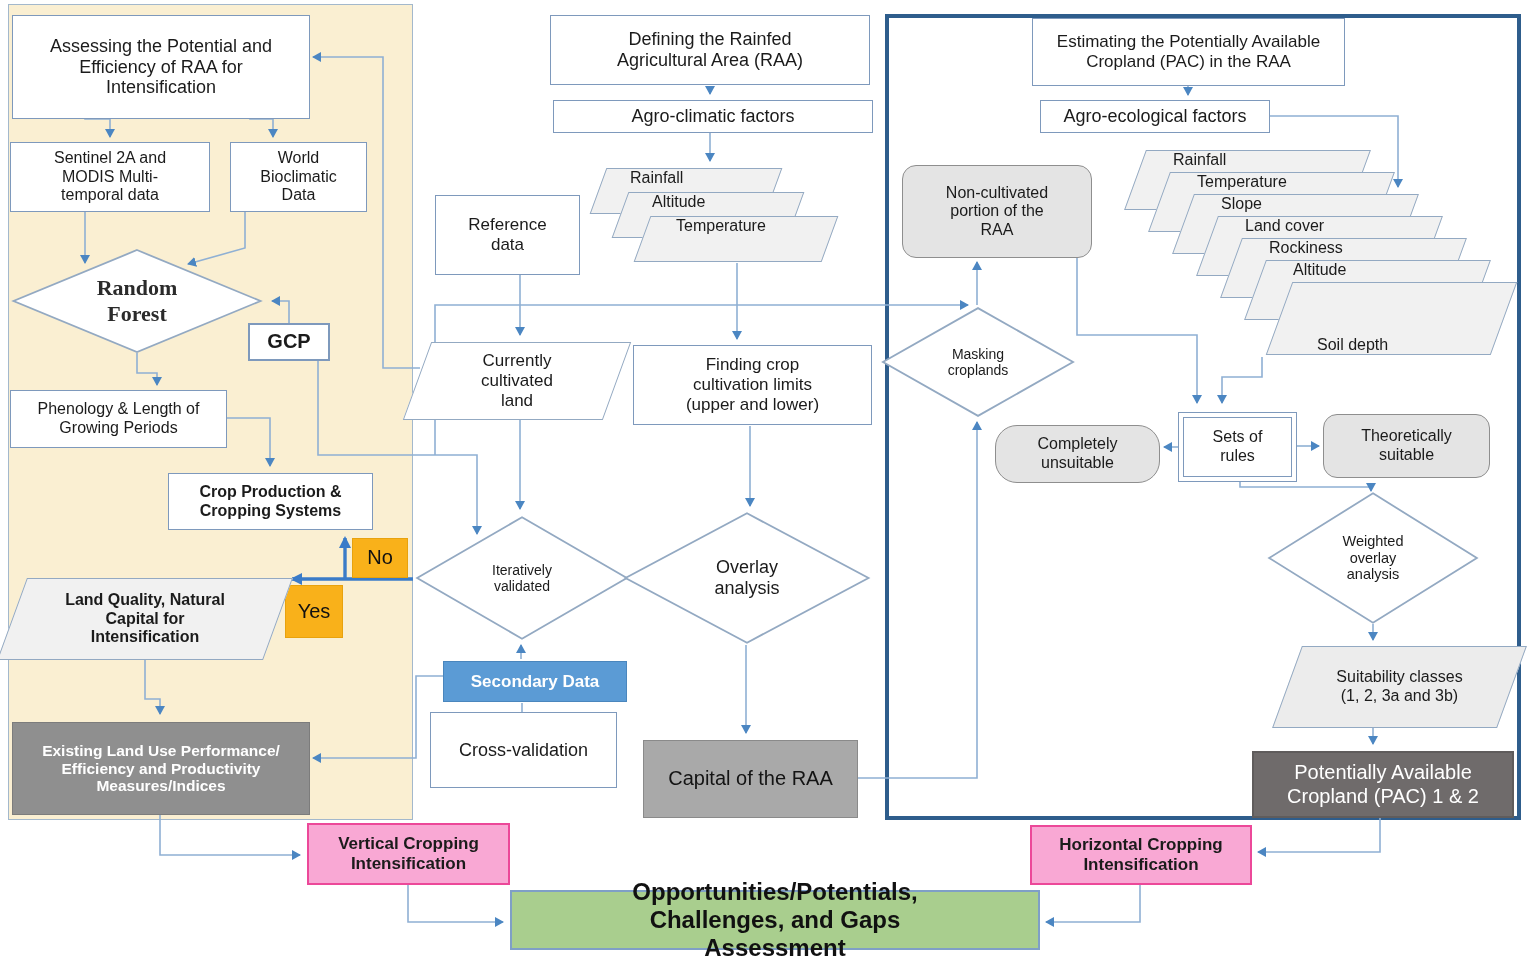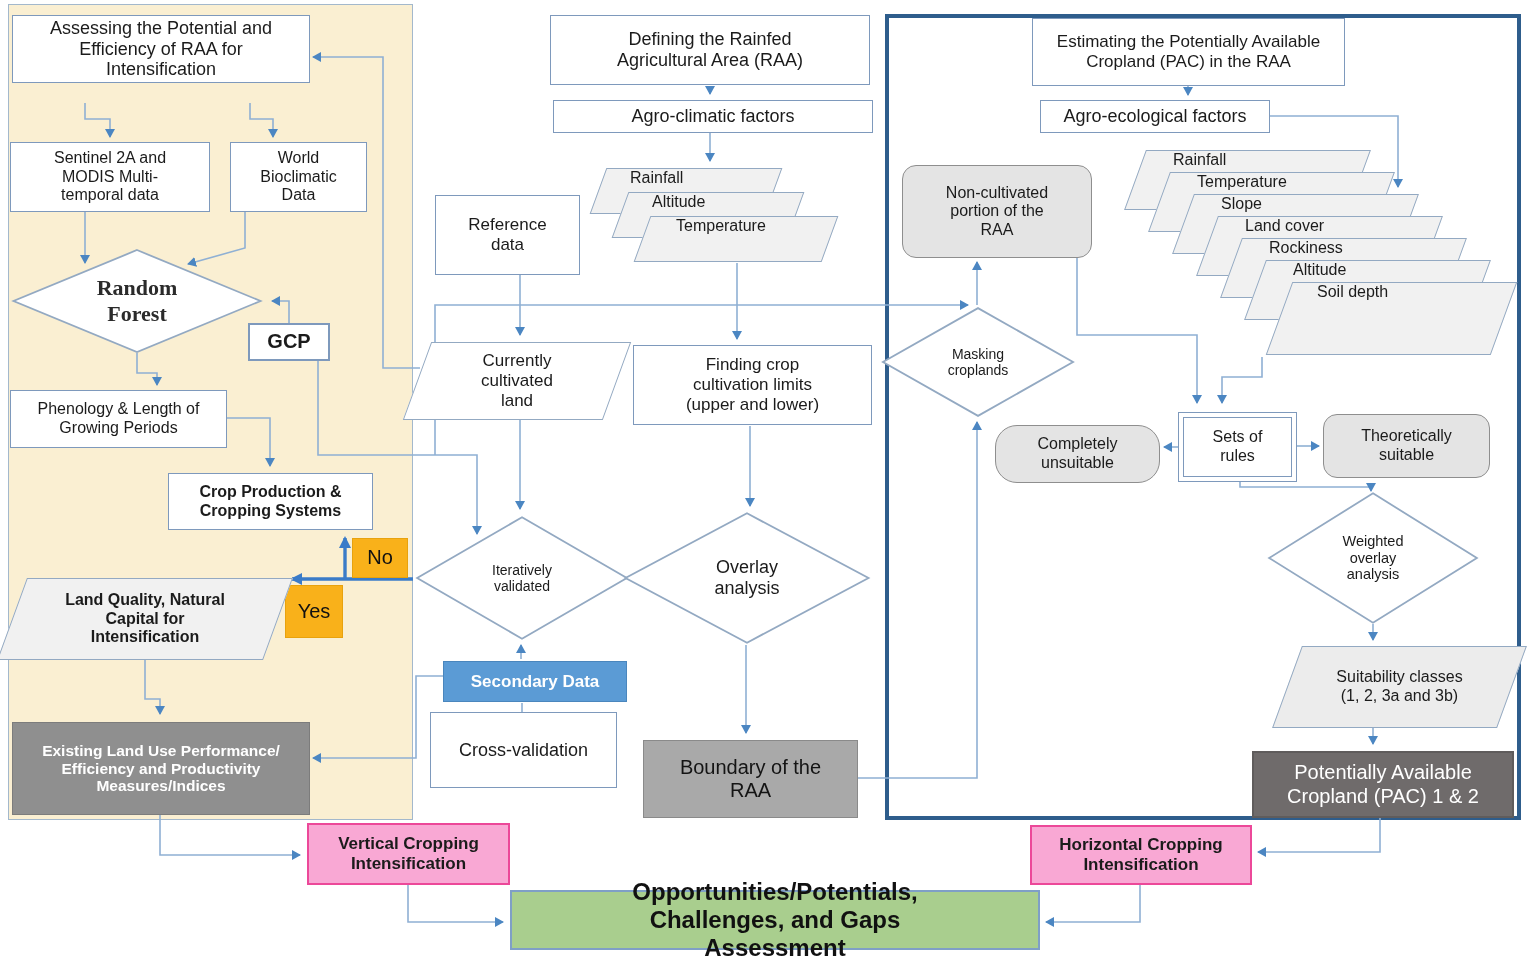--- a/index.html
+++ b/index.html
@@ -83,21 +83,21 @@
     <polyline class="ln" points="1077,258 1077,335 1197,335 1197,403" marker-end="url(#arr)"></polyline>
     <polyline class="ln" points="1262,357 1262,377 1222,377 1222,403" marker-end="url(#arr)"></polyline>
     <polyline class="ln" points="1178,447 1164,447" marker-end="url(#arr)"></polyline>
     <polyline class="ln" points="1297,446 1319,446" marker-end="url(#arr)"></polyline>
     <polyline class="ln" points="1240,482 1240,487 1371,487 1371,491" marker-end="url(#arr)"></polyline>
     <polyline class="ln" points="1373,624 1373,640" marker-end="url(#arr)"></polyline>
     <polyline class="ln" points="1373,728 1373,744" marker-end="url(#arr)"></polyline>
     <polyline class="ln" points="1380,818 1380,852 1258,852" marker-end="url(#arr)"></polyline>
   </svg>
 
-  <div class="node box f18" style="left:12px;top:15px;width:298px;height:68px;">
+  <div class="node box f18" style="left:12px;top:15px;width:298px;height:104px;">
     <span class="lbl" style="max-width:252px;">Assessing the Potential and Efficiency of RAA for Intensification</span>
   </div>
 
   <div class="node box f16" style="left:10px;top:142px;width:200px;height:70px;">
     <span class="lbl" style="max-width:132px;">Sentinel 2A and MODIS Multi-temporal data</span>
   </div>
 
   <div class="node diamond" style="left:11px;top:249px;width:252px;height:104px;">
     <svg viewBox="0 0 100 100" preserveAspectRatio="none">
       <polygon points="50,1 99,50 50,99 1,50"></polygon>
@@ -188,21 +188,21 @@
 
   <div class="node bluebox f17" style="left:443px;top:661px;width:184px;height:41px;">
     <span class="lbl">Secondary Data</span>
   </div>
 
   <div class="node box f18" style="left:430px;top:712px;width:187px;height:76px;">
     <span class="lbl">Cross-validation</span>
   </div>
 
   <div class="node boundary f20" style="left:643px;top:740px;width:215px;height:78px;">
-    <span class="lbl" style="max-width:175px;">Boundary of the RAA</span>
+    <span class="lbl" style="max-width:175px;">Capital of the RAA</span>
   </div>
 
   <div class="node box f17" style="left:1032px;top:18px;width:313px;height:68px;">
     <span class="lbl" style="max-width:300px;">Estimating the Potentially Available Cropland (PAC) in the RAA</span>
   </div>
 
   <div class="node box f18" style="left:1040px;top:100px;width:230px;height:33px;">
     <span class="lbl">Agro-ecological factors</span>
   </div>
 
@@ -223,21 +223,21 @@
     <span class="lbl" style="padding:1px 0 0 38px;">Land cover</span>
   </div>
   <div class="node para stackp f16" style="left:1231px;top:238px;width:225px;height:60px;">
     <span class="bg"></span>
     <span class="lbl" style="padding:1px 0 0 38px;">Rockiness</span>
   </div>
   <div class="node para stackp f16" style="left:1255px;top:260px;width:225px;height:60px;">
     <span class="bg"></span>
     <span class="lbl" style="padding:1px 0 0 38px;">Altitude</span>
   </div>
-  <div class="node para stackp f16" style="left:1279px;top:282px;width:225px;height:73px;">
+  <div class="node para stackp f16" style="left:1279px;top:282px;width:225px;height:73px;align-items:flex-end;">
     <span class="bg"></span>
     <span class="lbl" style="padding:1px 0 0 38px;">Soil depth</span>
   </div>
 
   <div class="node rounded f16" style="left:902px;top:165px;width:190px;height:93px;">
     <span class="lbl" style="max-width:122px;">Non-cultivated portion of the RAA</span>
   </div>
 
   <div class="node diamond f14" style="left:881px;top:307px;width:194px;height:110px;">
     <svg viewBox="0 0 100 100" preserveAspectRatio="none">

